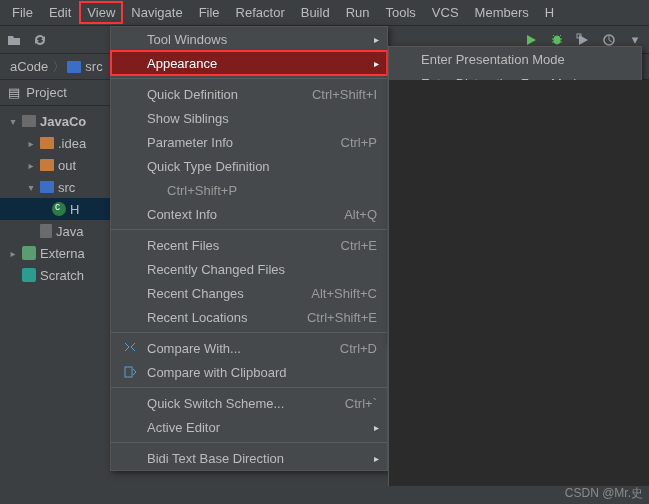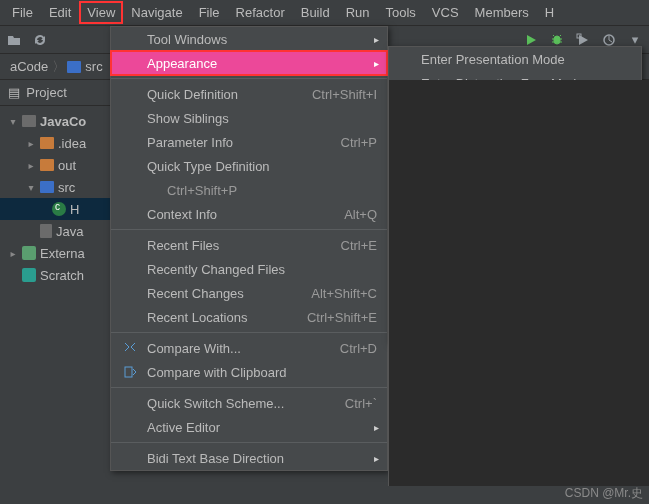--- a/index.html
+++ b/index.html
@@ -29,21 +29,21 @@
 .class-icon::after { content:"c"; color:#fff; font-size:10px; position:absolute; left:3px; top:-1px; }
 .icon-btn { width:16px; height:16px; display:inline-flex; align-items:center; justify-content:center; color:#9aa0a6; }
 .run-icon svg path { fill:#5bbf5b; }
 .bug-icon svg path { fill:#5bbf5b; }
 
 .menu { position:absolute; background:#46494b; border:1px solid #555; box-shadow:2px 2px 6px rgba(0,0,0,.5); }
 .menu-item { display:flex; align-items:center; height:24px; padding:0 10px; gap:8px; position:relative; }
 .menu-item .label { flex:1; white-space:nowrap; }
 .menu-item .shortcut { color:#9a9a9a; padding-left:20px; font-size:13px; }
 .menu-item .sub-arrow { position:absolute; right:8px; font-size:10px; color:#cfcfcf; }
-.menu-item.selected { background:#ec4899; color:#fff; }
+.menu-item.selected { background:#7f1d1d; color:#fff; }
 .menu-item.selected .shortcut, .menu-item.selected .sub-arrow { color:#fff; }
 .menu-item.red-box { outline:2px solid #ff3333; outline-offset:-1px; }
 .menu-sep { height:1px; background:#5a5d5f; margin:3px 0; }
 .check { width:14px; text-align:center; color:#cfcfcf; }
 .menu-item.selected .check { color:#fff; }
 .menu-iconcol { width:18px; display:inline-flex; justify-content:center; }
 
 #view-menu { top:26px; left:110px; width:278px; }
 #appearance-menu { top:46px; left:388px; width:254px; }
 

